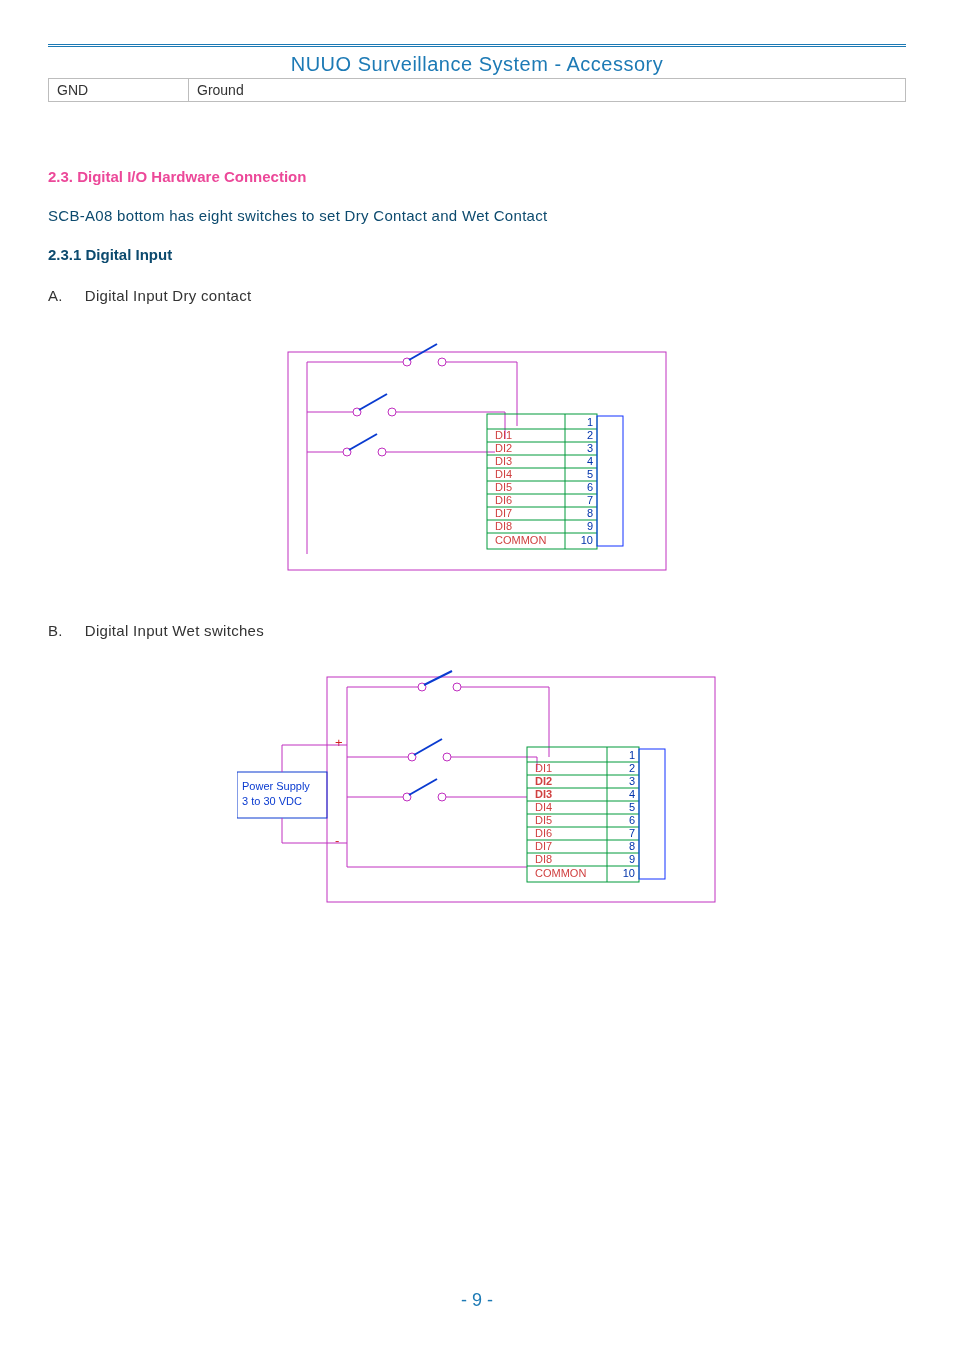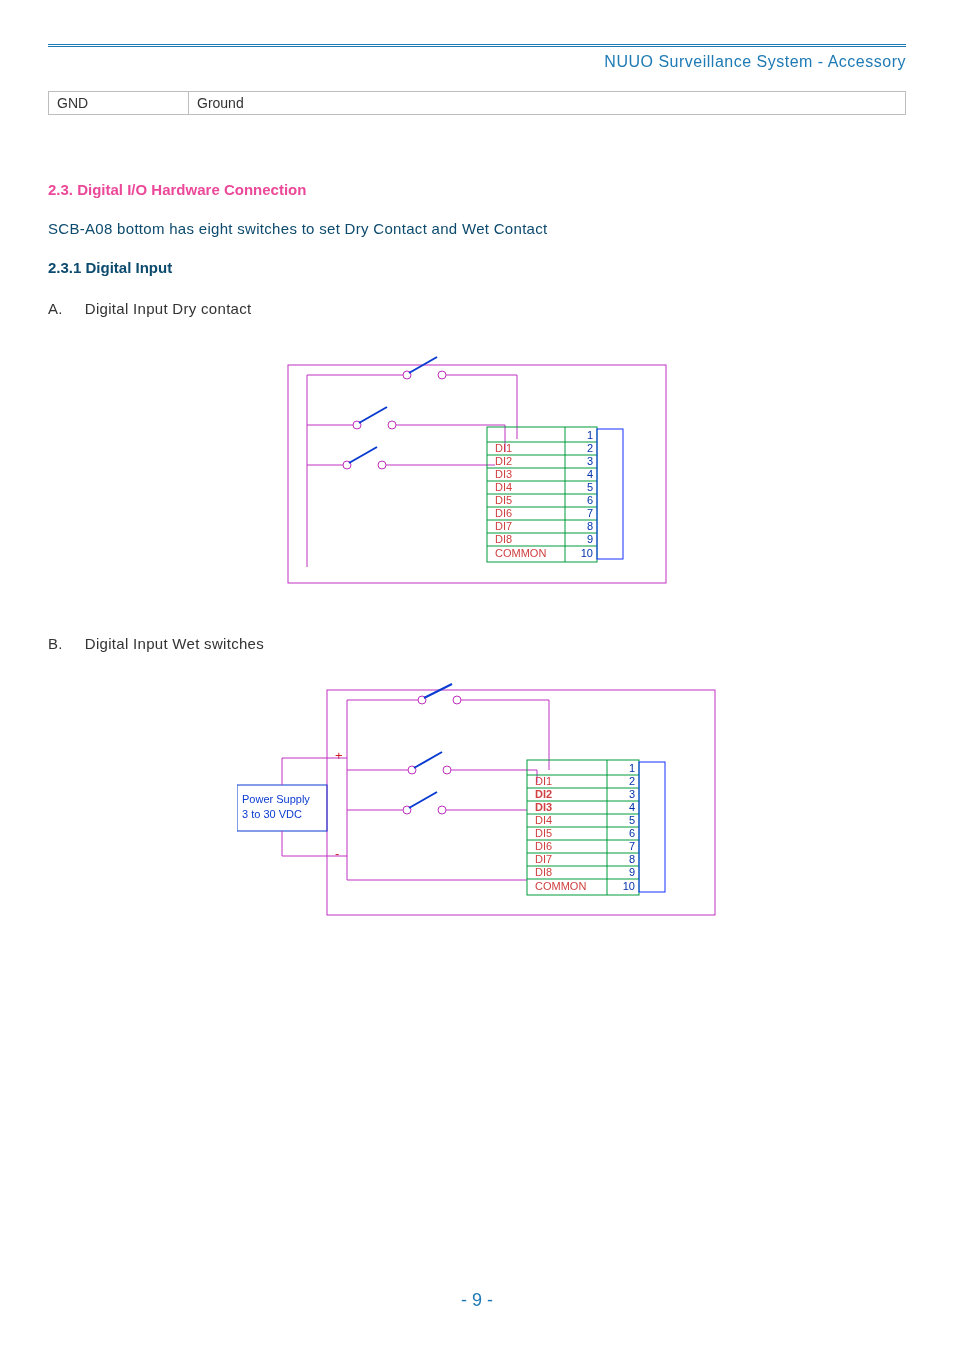--- a/index.html
+++ b/index.html
@@ -19,30 +19,30 @@
       text-decoration: underline;
       letter-spacing: 0.3px;
     }
     .header-rule {
       margin-top: 4px;
       border: none;
       border-top: 3px double #1d7ab5;
       height: 3px;
     }
     .subheader {
-      text-align: right;
+      text-align: center;
       color: #1d7ab5;
-      font-size: 16px;
+      font-size: 20px;
       letter-spacing: 0.5px;
       margin-top: 6px;
     }
     .gnd-table {
       width: 100%;
       border-collapse: collapse;
-      margin-top: 20px;
+      margin-top: 2px;
     }
     .gnd-table td {
       border: 1px solid #bdbdbd;
       padding: 3px 8px;
       font-size: 14px;
       color: #333;
     }
     .gnd-col1 { width: 140px; }
     .section-h {
       color: #ec4899;

